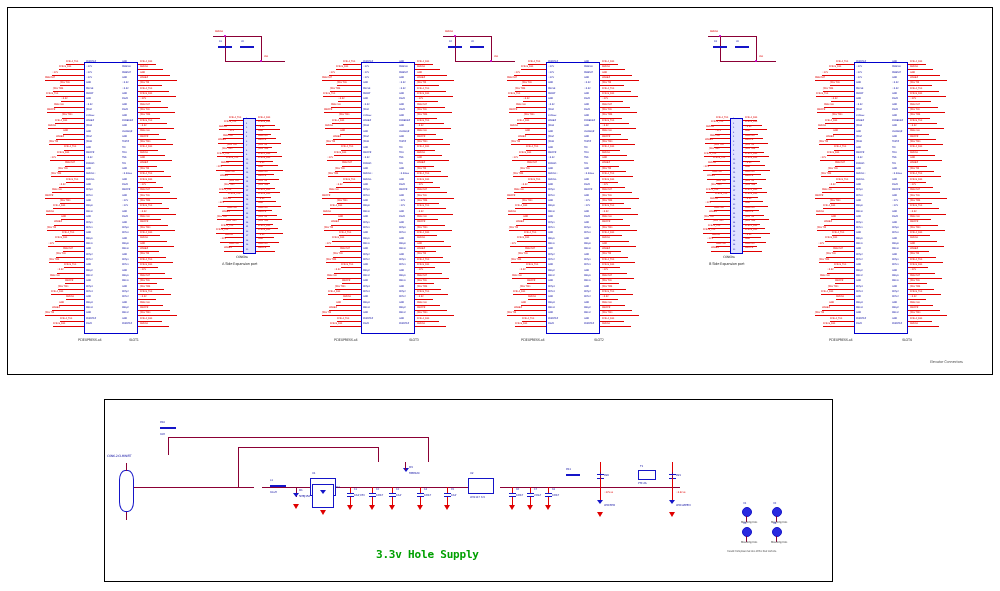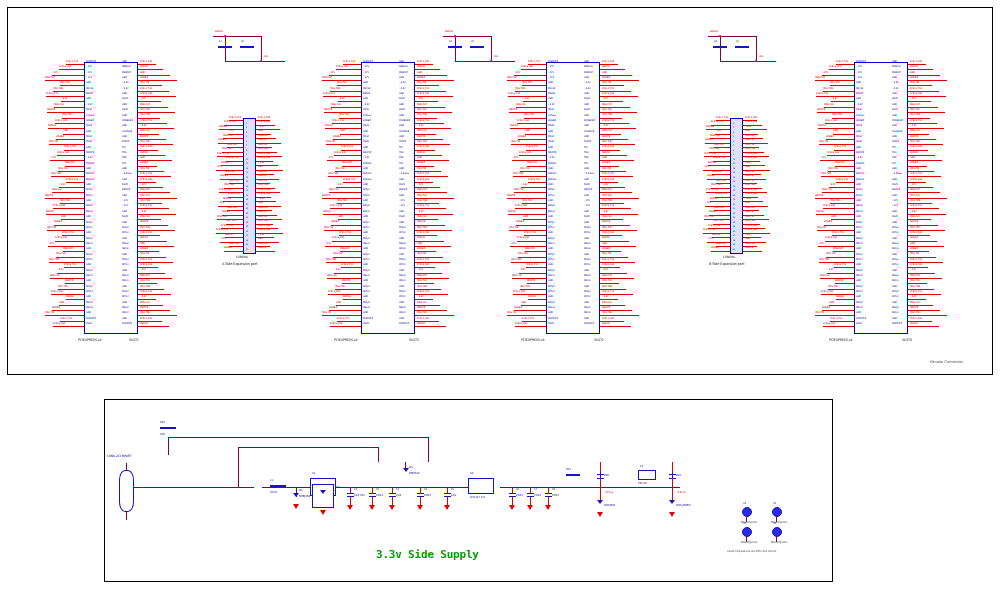--- a/index.html
+++ b/index.html
@@ -1653,21 +1653,21 @@
   <div class="t t-blue" style="left:714px;top:41px;">R3</div>
   <div class="t t-blue" style="left:736px;top:41px;">33</div>
   <div class="t t-red" style="left:710px;top:31px;">REFCLK</div>
   <div class="t t-red" style="left:759px;top:56px;">CLK</div>
   <div class="dot" style="left:719px;top:35px;"></div>
   <div class="dot" style="left:755px;top:60px;"></div>
 </div>
 
 <div class="sheet" id="sheet-bottom"></div>
 
-<div class="t t-green abs" style="left:376px;top:549px;">3.3v Side Supply</div>
+<div class="t t-green abs" style="left:376px;top:549px;">3.3v Hole Supply</div>
 
 <div>
   <div class="t t-blue3" style="left:107px;top:455px;">CON6-2X3-MINIFIT</div>
   <div class="dsub" style="left:119px;top:470px;width:15px;height:42px;"></div>
   <div class="wire-maroonv" style="left:126px;top:463px;height:8px;"></div>
   <div class="wire-maroonv" style="left:126px;top:512px;height:8px;"></div>
 </div>
 
 <div class="wire-maroon abs" style="left:134px;top:487px;width:120px;"></div>
 <div class="wire-maroon abs" style="left:262px;top:487px;width:230px;"></div>

